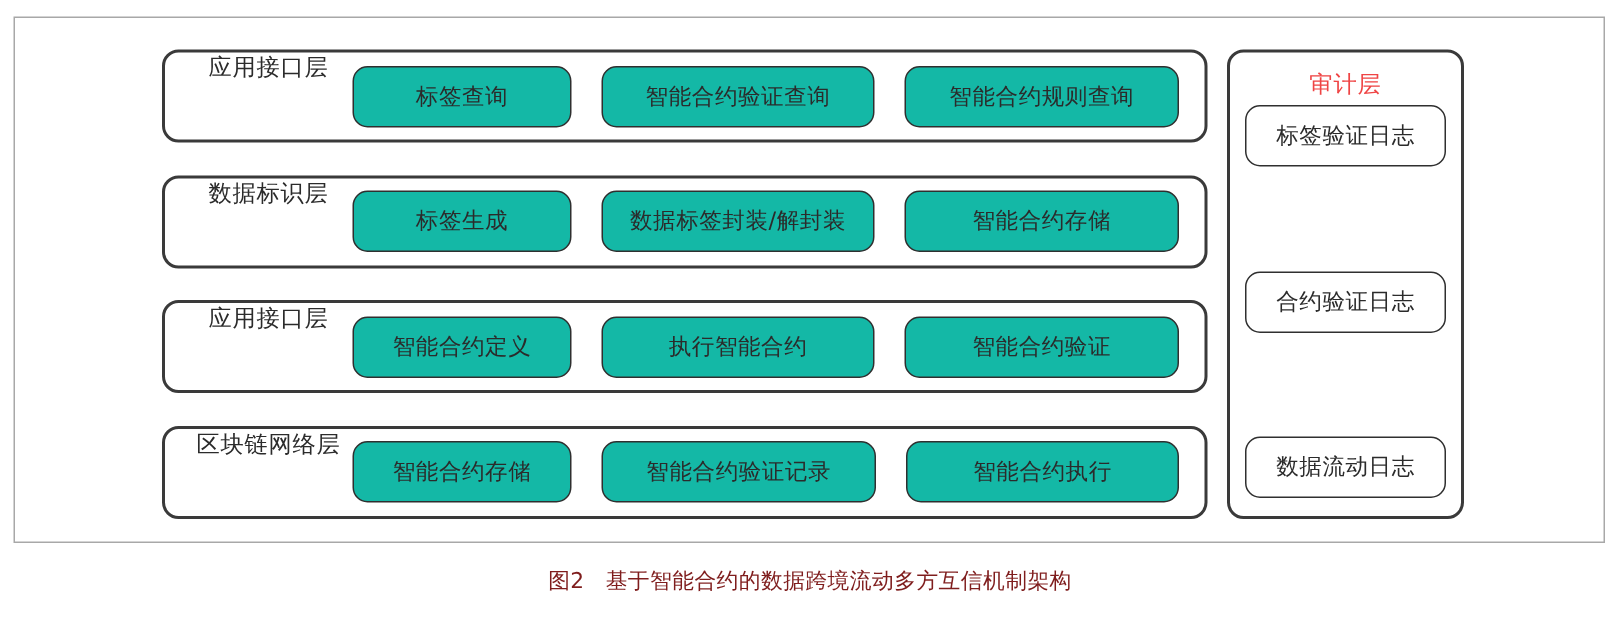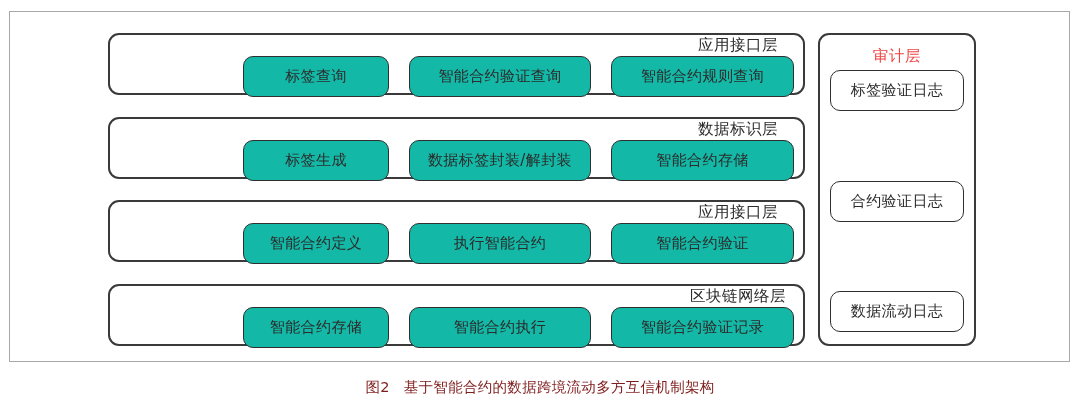--- a/index.html
+++ b/index.html
@@ -45,23 +45,22 @@
     justify-content: space-between;
   }
 
   .layer-row {
     box-sizing: border-box;
     height: 62px;
     border: 2.2px solid #3a3a3a;
     border-radius: 11px;
     background: #ffffff;
     display: flex;
-    align-items: flex-end;
+    align-items: flex-start;
     padding: 0 9px 0 13px;
-    flex-direction: column;
   }
 
   .layer-label {
     flex: 0 0 auto;
     width: 112px;
     text-align: center;
     font-size: 15.5px;
     letter-spacing: 0.5px;
     color: #2b2b2b;
     white-space: nowrap;
@@ -192,22 +191,22 @@
         <div class="module-pill col-0">智能合约定义</div>
         <div class="module-pill col-1">执行智能合约</div>
         <div class="module-pill col-2">智能合约验证</div>
       </div>
     </div>
 
     <div class="layer-row">
       <div class="layer-label">区块链网络层</div>
       <div class="layer-modules">
         <div class="module-pill col-0">智能合约存储</div>
+        <div class="module-pill col-2">智能合约验证记录</div>
         <div class="module-pill col-1">智能合约执行</div>
-        <div class="module-pill col-2">智能合约验证记录</div>
       </div>
     </div>
 
   </div>
 
   <div id="audit-panel">
     <div id="audit-title">审计层</div>
     <div id="audit-items">
       <div class="audit-pill">标签验证日志</div>
       <div class="audit-pill">合约验证日志</div>

